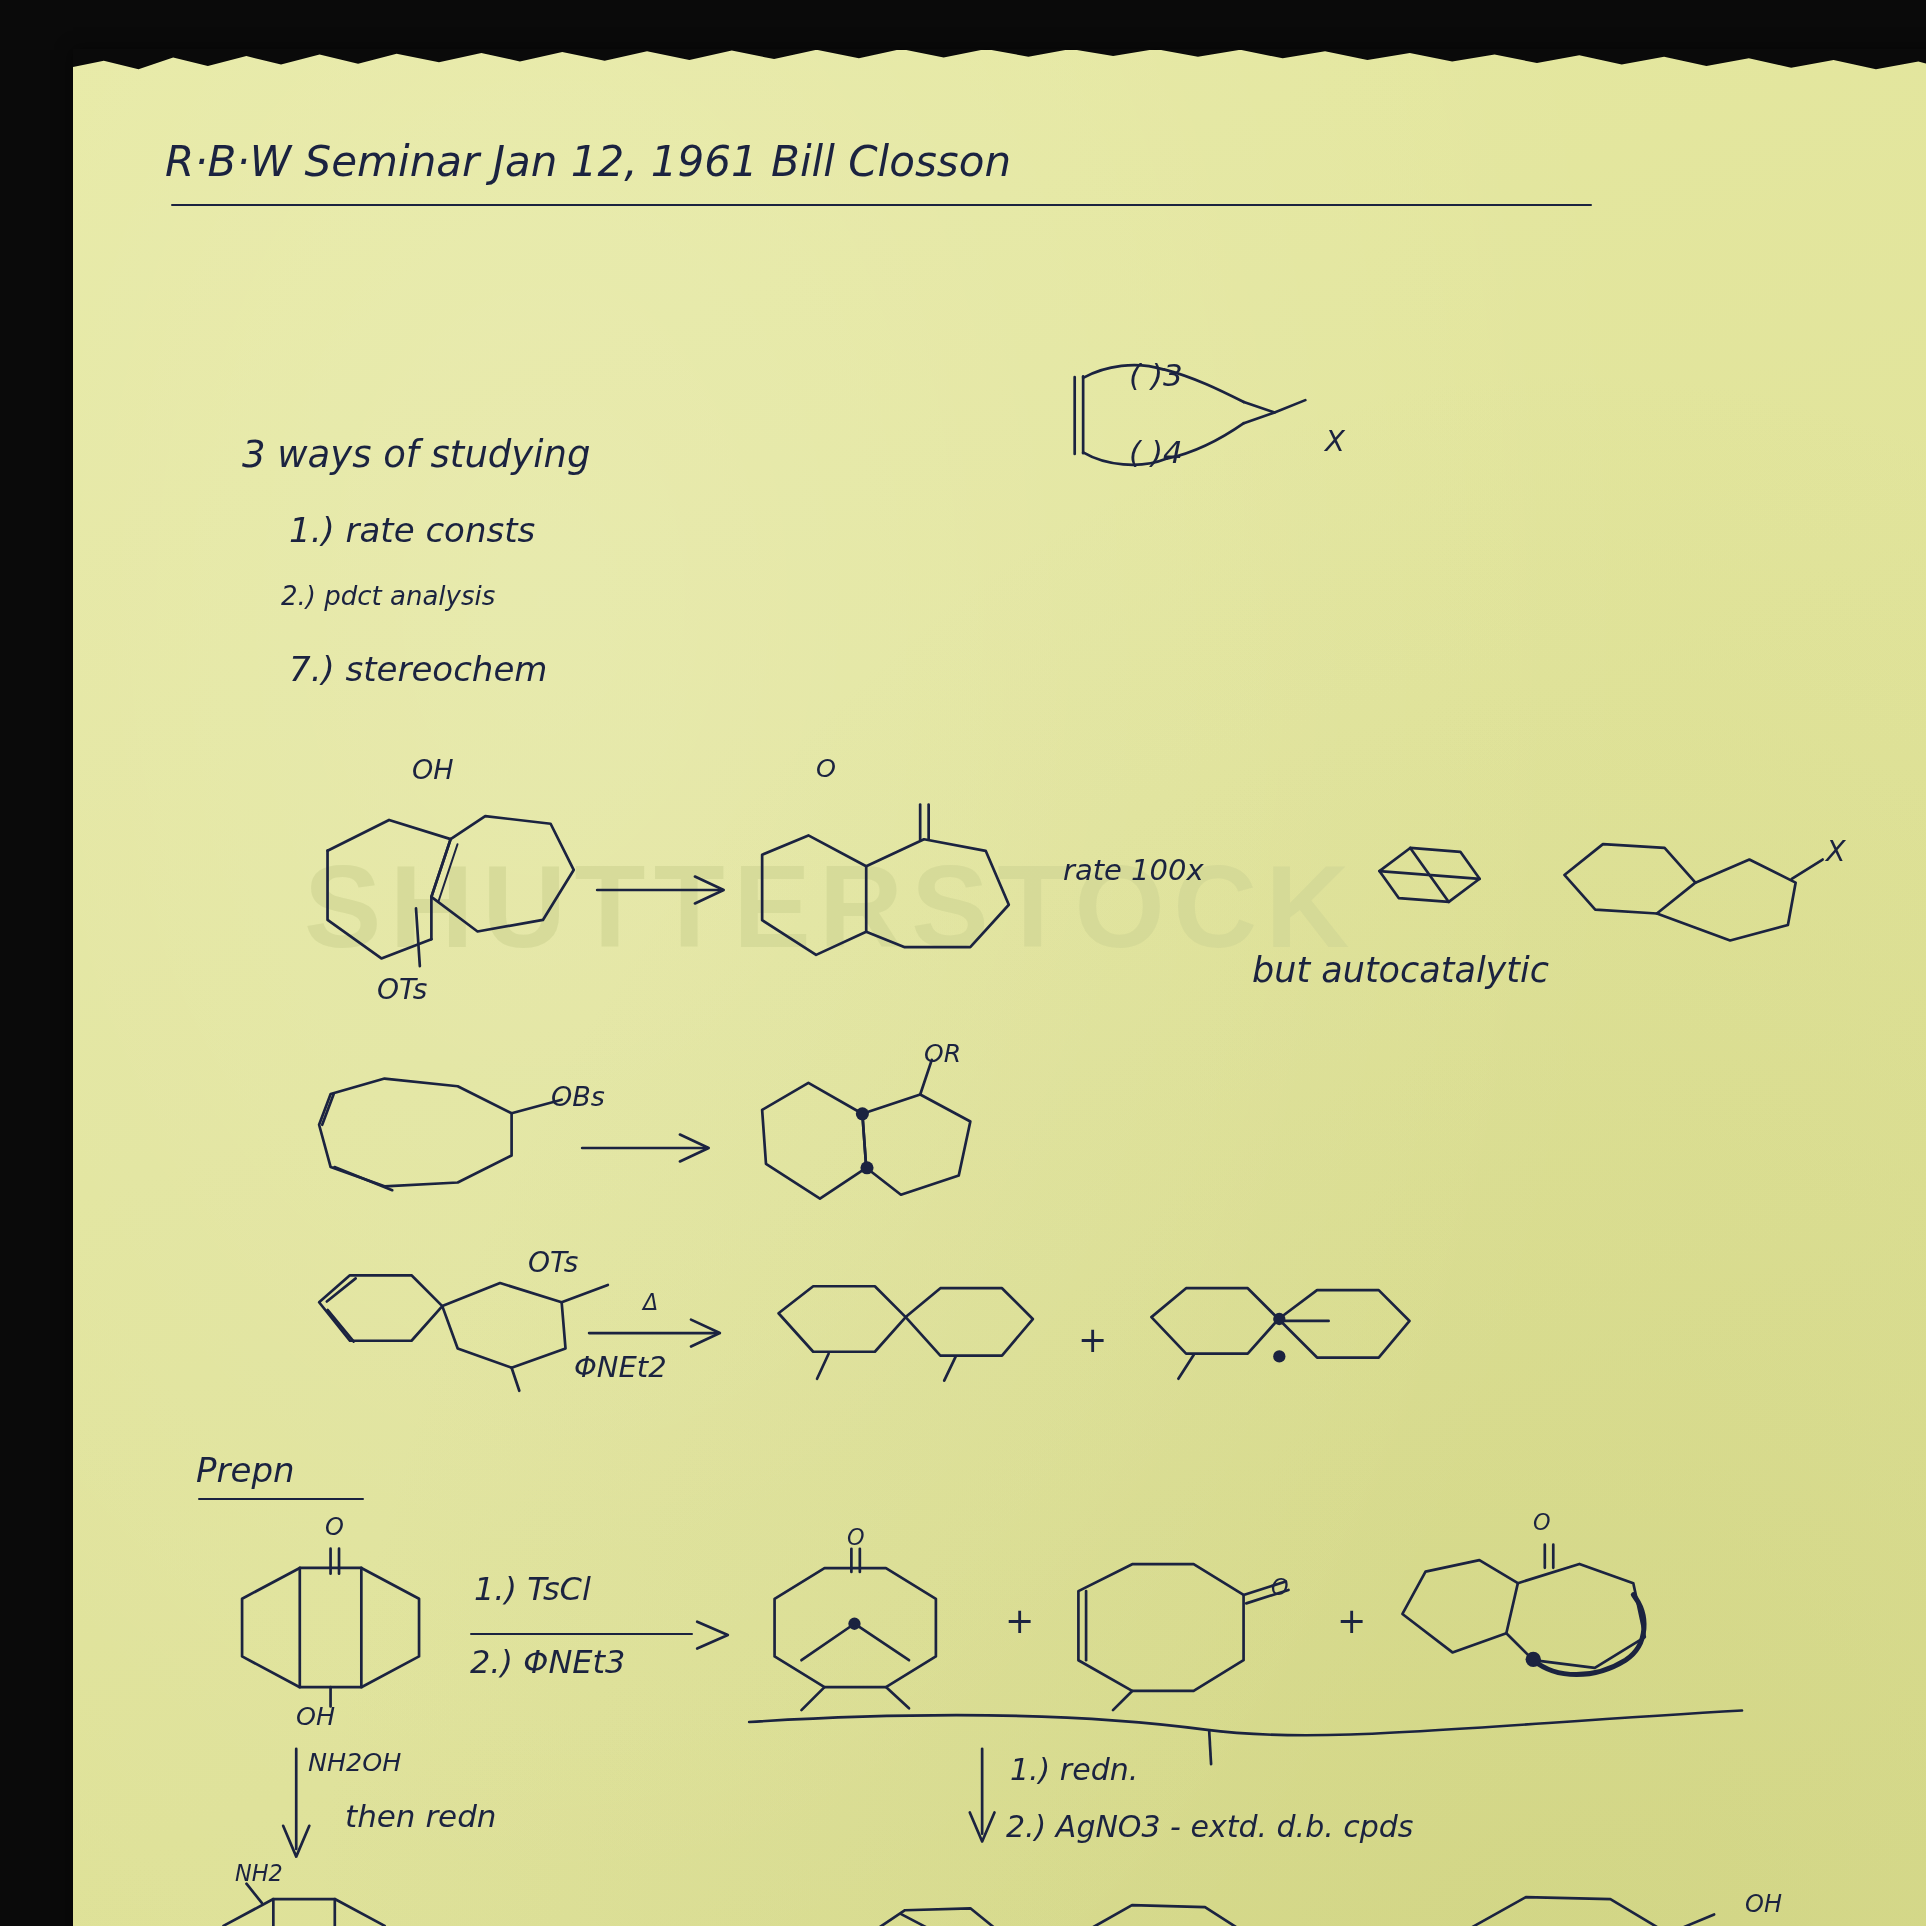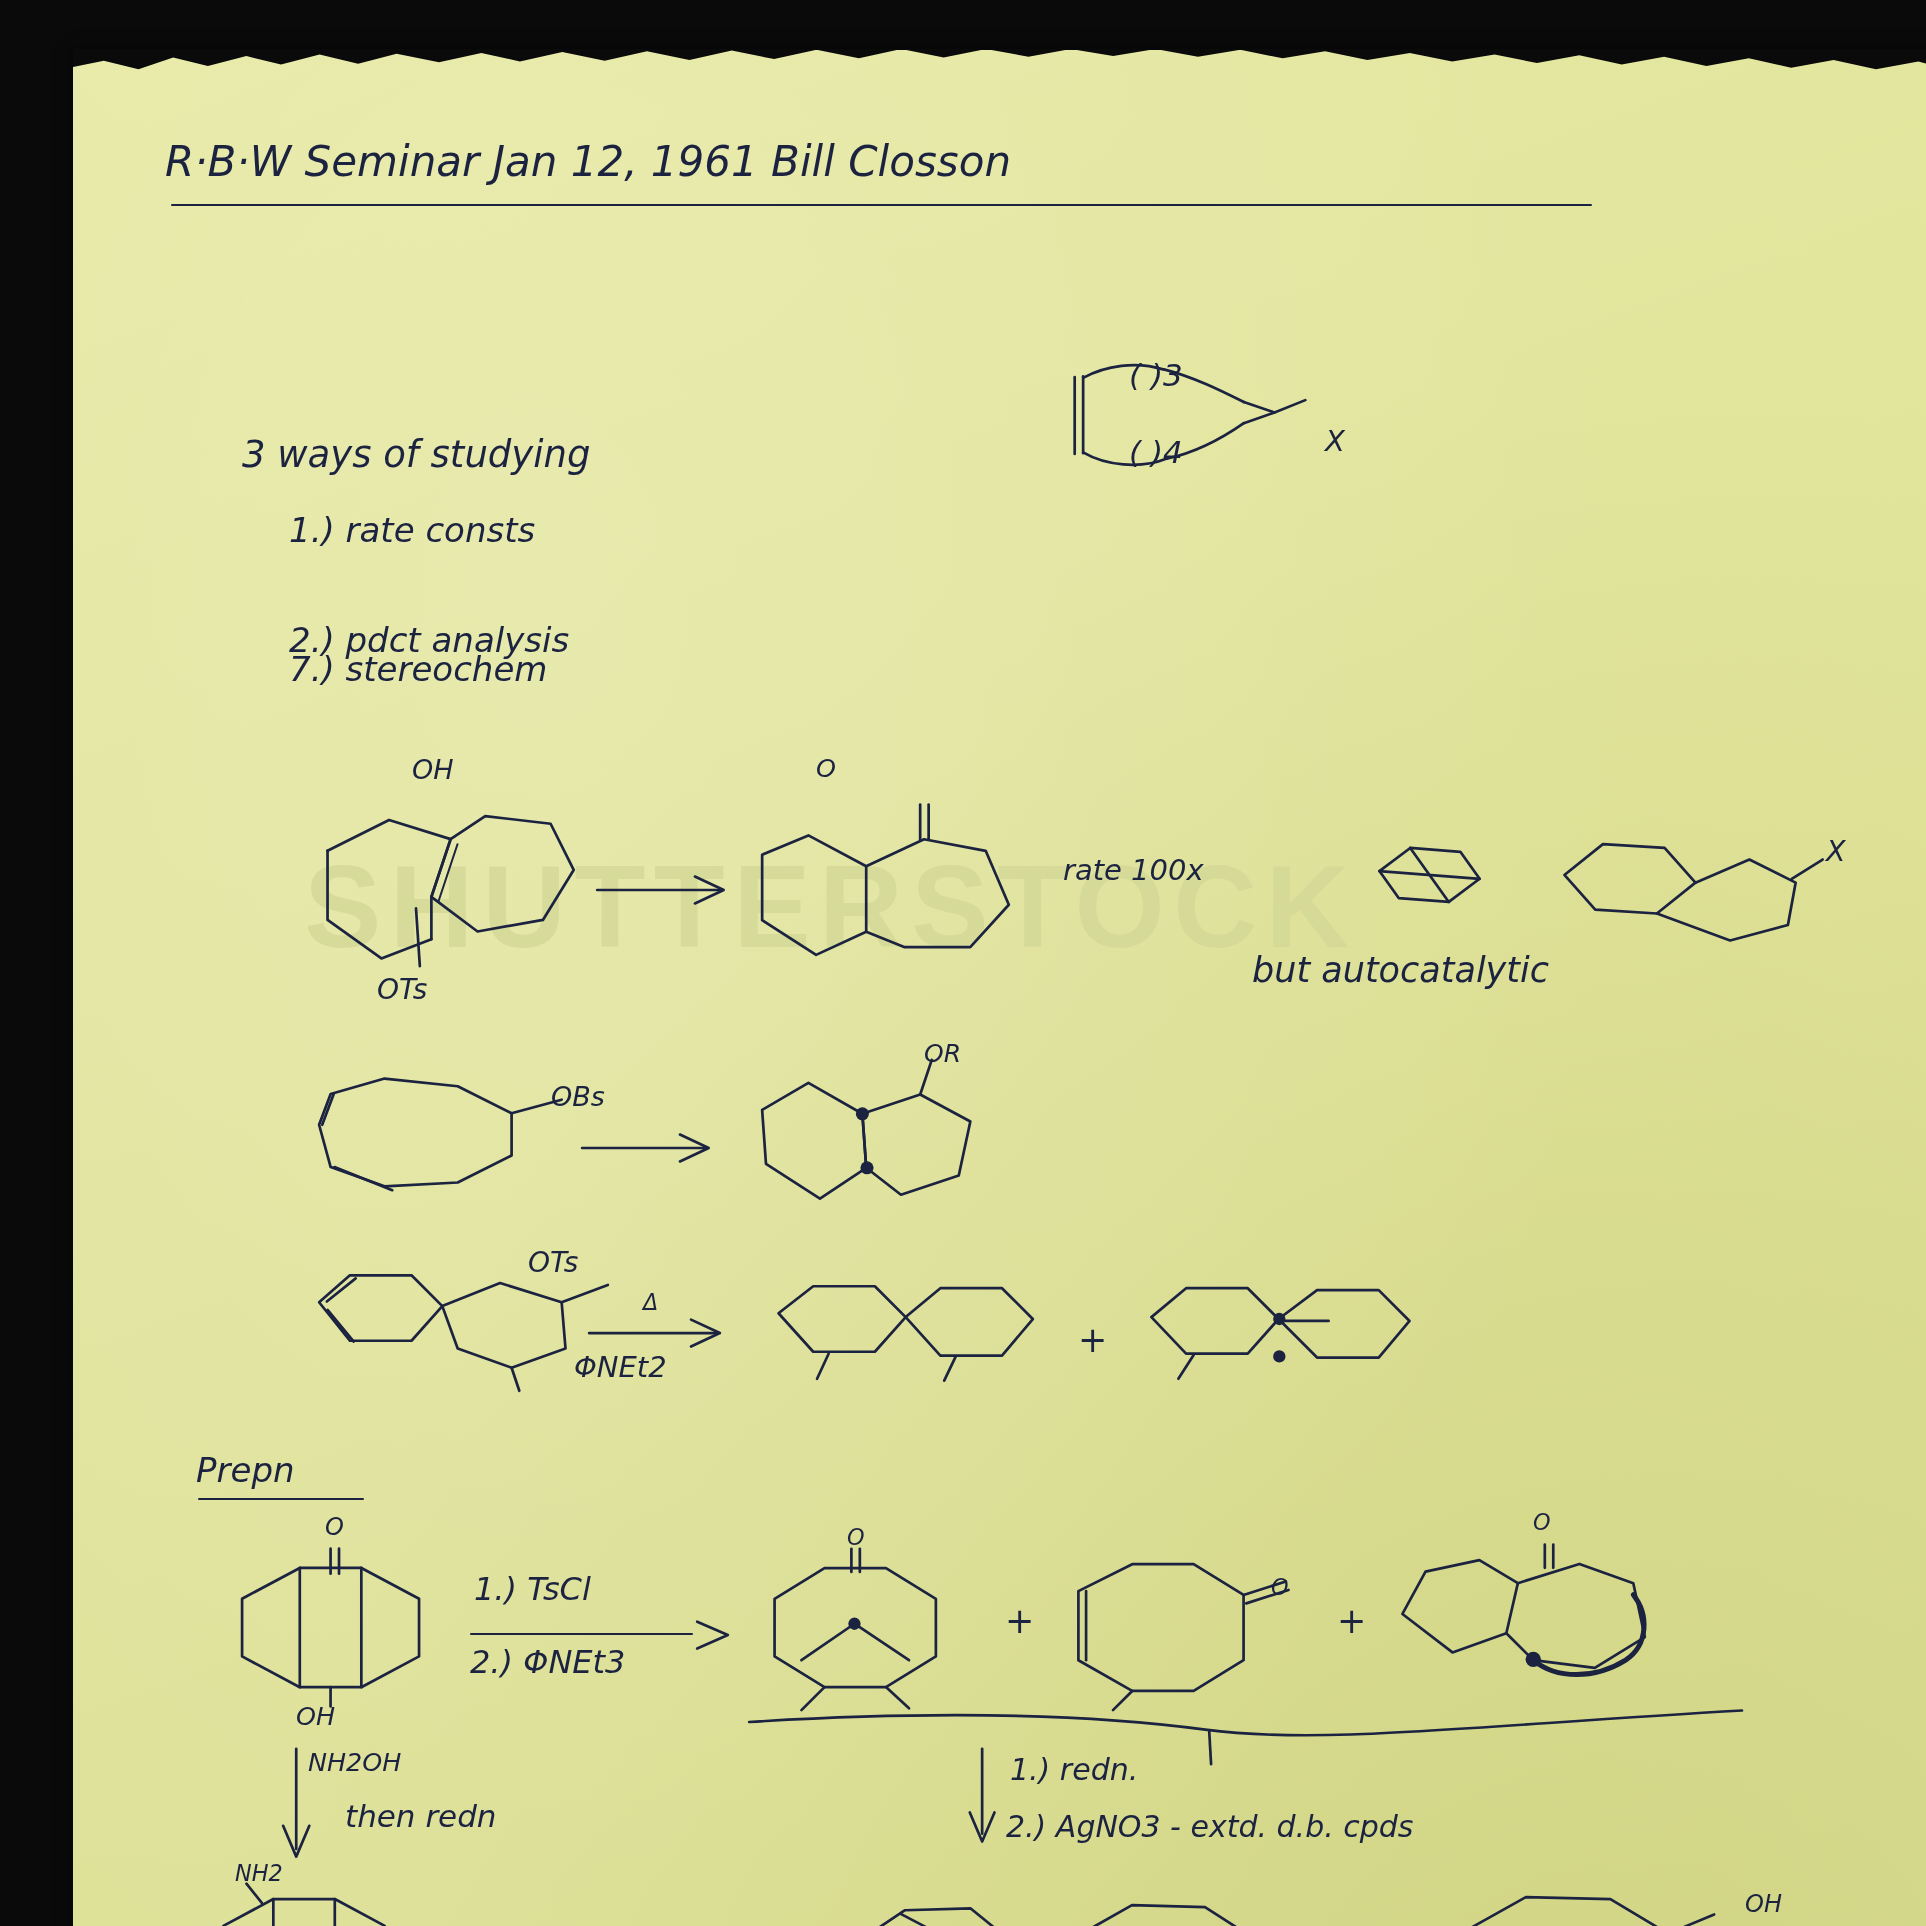--- a/index.html
+++ b/index.html
@@ -126,21 +126,21 @@
       <path d="M282,272 C360,255 430,215 480,180"></path>
       <path d="M480,125 L560,152 L640,120"></path>
       <path d="M480,180 L560,152"></path>
     </svg>
     <div class="ink" style="left:1056px; top:308px; font-size:31px;">( )3</div>
     <div class="ink" style="left:1056px; top:385px; font-size:31px;">( )4</div>
     <div class="ink" style="left:1252px; top:376px; font-size:29px;">X</div>
 
     <div class="ink" style="left:169px; top:385px; font-size:37px;">3 ways of studying</div>
     <div class="ink" style="left:216px; top:462px; font-size:34px;">1.) rate consts</div>
-    <div class="ink" style="left:216px; top:532px; font-size:34px;margin-top:40px;">2.) pdct analysis</div>
+    <div class="ink" style="left:208px; top:532px; font-size:26px;">2.) pdct analysis</div>
     <div class="ink" style="left:216px; top:601px; font-size:34px;">7.) stereochem</div>
 
     <svg class="sketch" style="left:231px; top:743px; width:424px; height:200px;" viewBox="0 0 1100 520">
 
       <path d="M60,150 L60,330 L200,430 L330,380"></path>
       <path d="M60,150 L220,70 L380,120"></path>
       <path d="M380,120 L470,60 L640,80 L700,200 L620,330 L450,360 L330,270 L380,120"></path>
       <path d="M330,270 L330,380"></path>
       <path d="M380,120 L330,270"></path>
 

